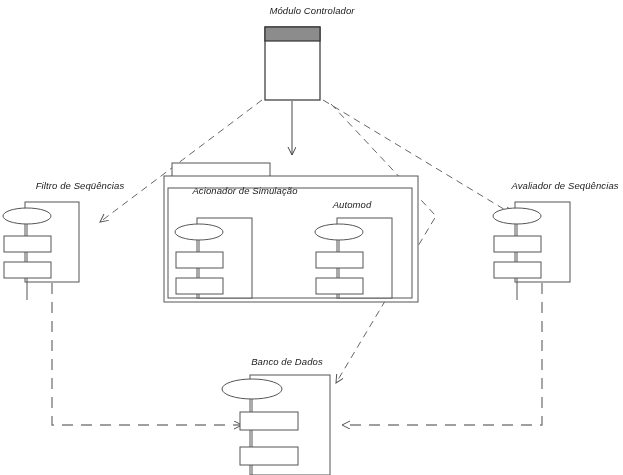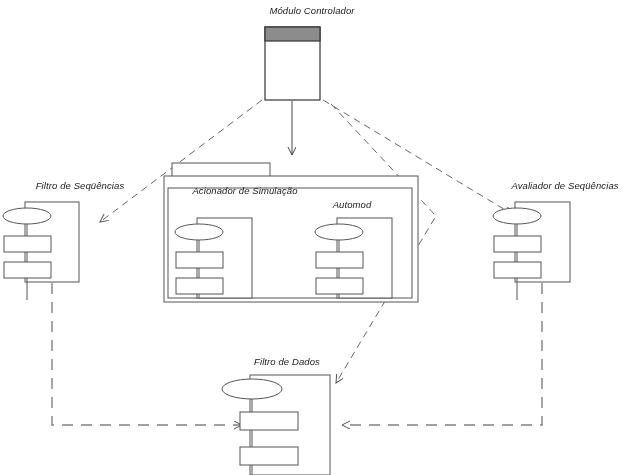--- a/index.html
+++ b/index.html
@@ -137,15 +137,15 @@
 
   <div class="label centered" style="left:70px; top:180px;padding-left:20px;">Filtro de Seqüências</div>
 
 
   <div class="label centered" style="left:245px; top:185px;">Acionador de Simulação</div>
 
   <div class="label centered" style="left:352px; top:199px;">Automod</div>
 
   <div class="label centered" style="left:565px; top:180px;">Avaliador de Seqüências</div>
 
-  <div class="label centered" style="left:287px; top:356px;">Filtro de Dados</div>
+  <div class="label centered" style="left:287px; top:356px;">Banco de Dados</div>
 
 </div>
 
 </body></html>

